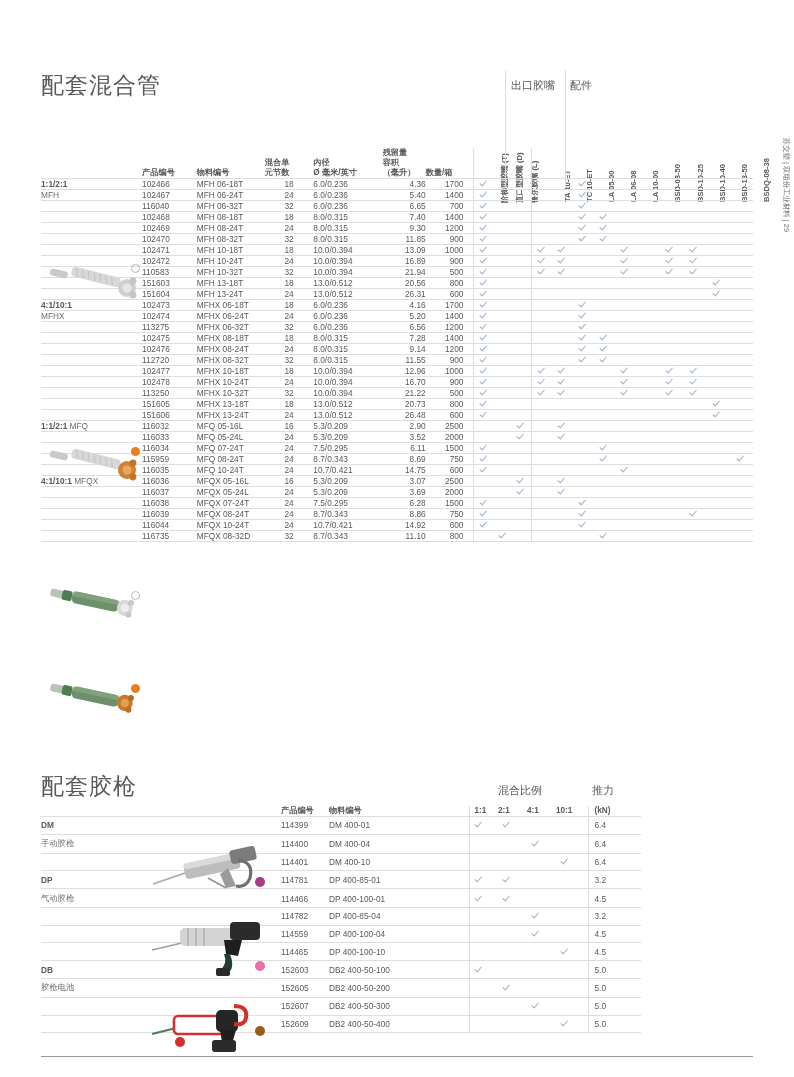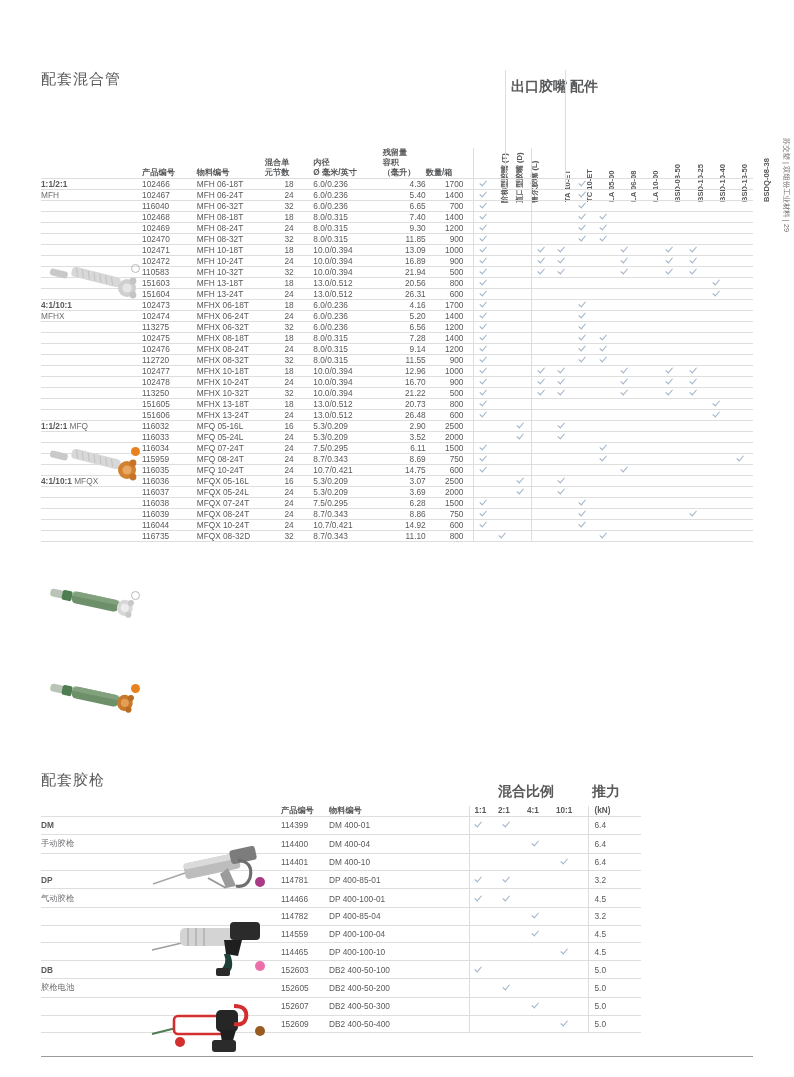--- a/index.html
+++ b/index.html
@@ -9,33 +9,33 @@
     background: #ffffff;
     font-family: "Liberation Sans", "DejaVu Sans", sans-serif;
     color: #3a3a3a;
     position: relative;
     overflow: hidden;
   }
   .page { position:relative; width:794px; height:1077px; }
 
   
   .section-title {
-    font-size: 15px;
+    font-size: 23px;
     color: #58595b;
     font-weight: 400;
     letter-spacing: 1px;
   }
   #mixer-title { position:absolute; left:41px; top:70px; }
   #gun-title   { position:absolute; left:41px; top:771px; }
 
   
   .grp-head {
     position:absolute;
-    font-size: 14px;
-    font-weight: bold;
+    font-size: 11px;
+    font-weight: normal;
     color:#58595b;
   }
 
   
   .vhead-wrap { position:absolute; }
   .vhead {
     font-size: 7.6px;
     font-weight: bold;
     color:#58595b;
     white-space: nowrap;

